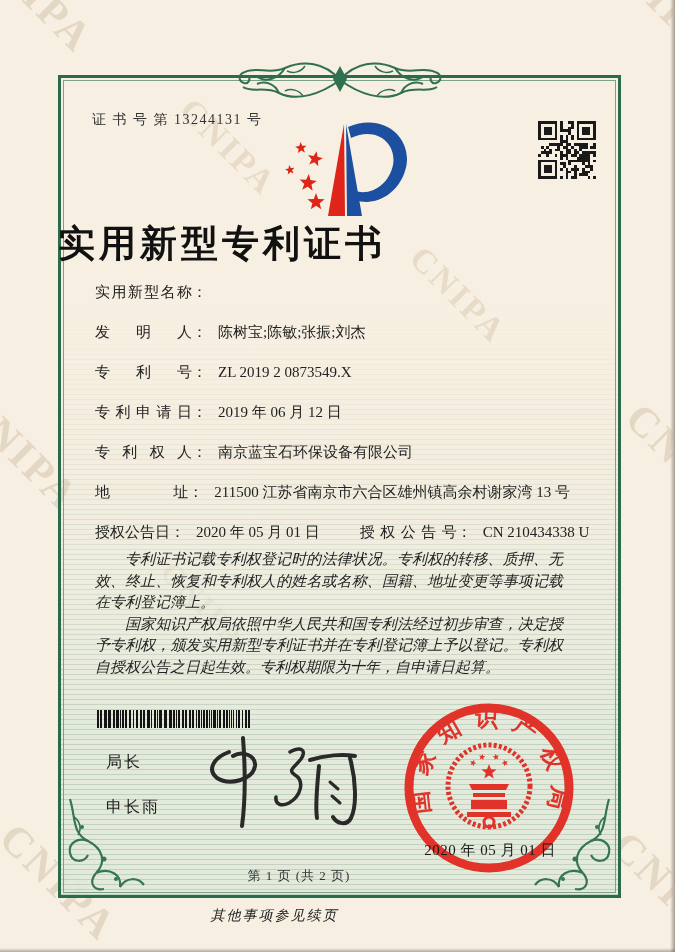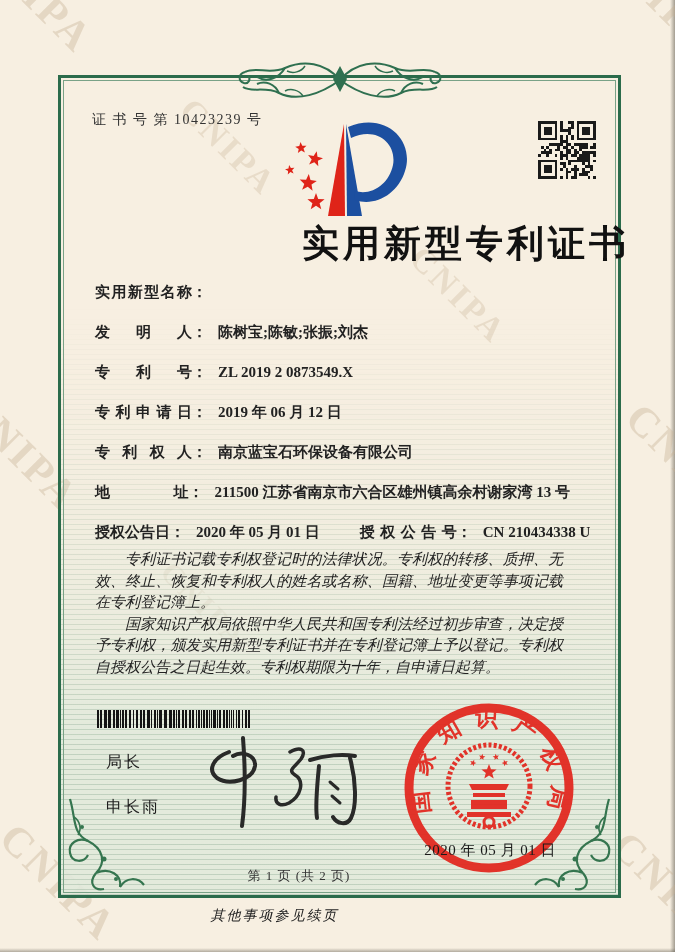--- a/index.html
+++ b/index.html
@@ -24,23 +24,23 @@
   .pattern{position:absolute;left:61px;top:78px;right:57px;bottom:57px;z-index:1;
      background:
        repeating-linear-gradient(0deg, rgba(104,146,117,.28) 0 1px, transparent 1px 5px),
        linear-gradient(to bottom, rgba(236,240,230,0) 30%, rgba(224,233,219,.9) 80%);
      -webkit-mask-image:linear-gradient(to bottom, transparent 0%, transparent 28%, rgba(0,0,0,.55) 55%, #000 82%);
      mask-image:linear-gradient(to bottom, transparent 0%, transparent 28%, rgba(0,0,0,.55) 55%, #000 82%);}
   .content{position:absolute;inset:0;z-index:3;}
   .cert-no{position:absolute;left:92px;top:111px;font-size:14px;letter-spacing:1.5px;color:#333;}
   .logo{position:absolute;left:268px;top:114px;}
   .qr{position:absolute;left:538px;top:121px;}
-  .title{position:absolute;left:58px;width:572px;top:219px;text-align:right;
+  .title{position:absolute;left:58px;width:572px;top:219px;text-align:left;
          font-size:37px;font-weight:600;letter-spacing:4px;color:#111;}
-  .fields{position:absolute;left:95px;top:282px;width:475px;font-size:15px;font-weight:bold;}
+  .fields{position:absolute;left:95px;top:282px;width:475px;font-size:15px;}
   .frow{display:flex;line-height:21px;margin-bottom:19px;white-space:nowrap;}
   .lbl{display:inline-block;width:97px;text-align:justify;text-align-last:justify;color:#222;}
   .cl{color:#222;}
   .val{margin-left:11px;color:#222;}
   .half2{margin-left:40px;display:flex;}
   .paras{position:absolute;left:95px;top:549px;width:468px;font-size:15px;line-height:21.5px;
          font-style:italic;text-align:justify;color:#222;}
   .paras p{margin:0;text-indent:2em;}
   .barcode{position:absolute;left:97px;top:710px;}
   .sig-block{position:absolute;left:106px;top:752px;font-family:"Liberation Sans","DejaVu Sans",sans-serif;
@@ -113,21 +113,21 @@
       <path d="M58,90 C64,80 76,80 82,88"></path>
       <path d="M12,20 C18,24 20,32 16,38" stroke-width="1.6"></path>
     </g>
     <circle cx="20" cy="30" r="2" fill="#35754f"></circle>
     <circle cx="42" cy="62" r="2.5" fill="#35754f"></circle>
     <circle cx="54" cy="82" r="2" fill="#35754f"></circle>
   </svg>
 
   <div class="content">
 
-    <div class="cert-no">证 书 号 第 10423239 号</div>
+    <div class="cert-no">证 书 号 第 13244131 号</div>
 
     <svg class="logo" width="150" height="106" viewBox="0 0 150 106">
       <polygon points="76,10 60,102 77,102" fill="#df2419"></polygon>
       <polygon points="78,10 79,102 94,102" fill="#1c4fa0"></polygon>
       <path d="M80,13 C118,-3 147,27 137,57 C130,80 107,93 87,86 C86,83 86,80 87,77 C104,82 121,70 125,51 C129,29 108,12 83,24 Z" fill="#1c4fa0"></path>
       <g id="logo-stars">
           <polygon points="32.5,28.0 34.3,31.8 38.5,31.7 35.5,34.6 36.9,38.5 33.2,36.5 29.9,39.1 30.7,35.0 27.2,32.7 31.3,32.1" fill="#df2419"></polygon>
           <polygon points="48.7,37.2 49.5,42.8 55.0,44.2 49.9,46.7 50.3,52.3 46.3,48.3 41.1,50.4 43.7,45.4 40.1,41.0 45.6,41.9" fill="#df2419"></polygon>
           <polygon points="21.1,51.1 22.9,54.1 26.4,53.7 24.1,56.3 25.6,59.5 22.4,58.1 19.8,60.5 20.1,57.0 17.0,55.3 20.5,54.5" fill="#df2419"></polygon>
           <polygon points="40.8,60.0 42.5,66.1 48.8,67.0 43.5,70.5 44.6,76.7 39.7,72.8 34.1,75.8 36.3,69.9 31.7,65.5 38.1,65.8" fill="#df2419"></polygon>

